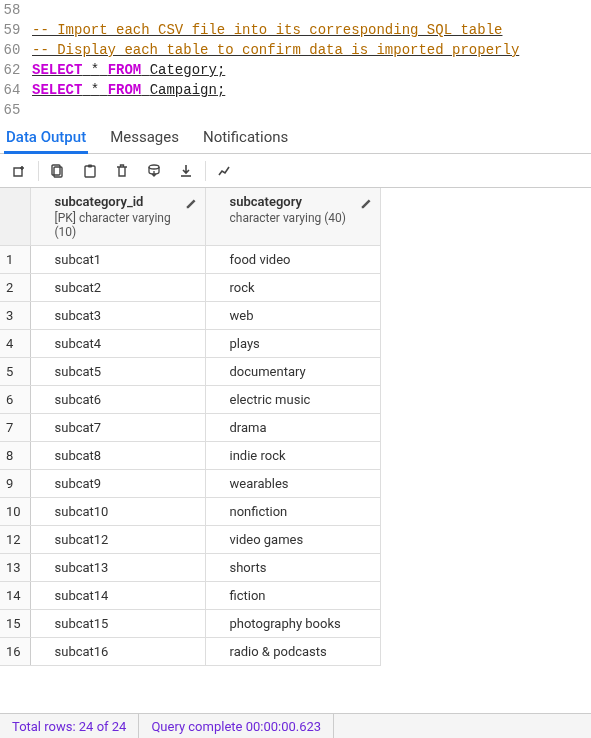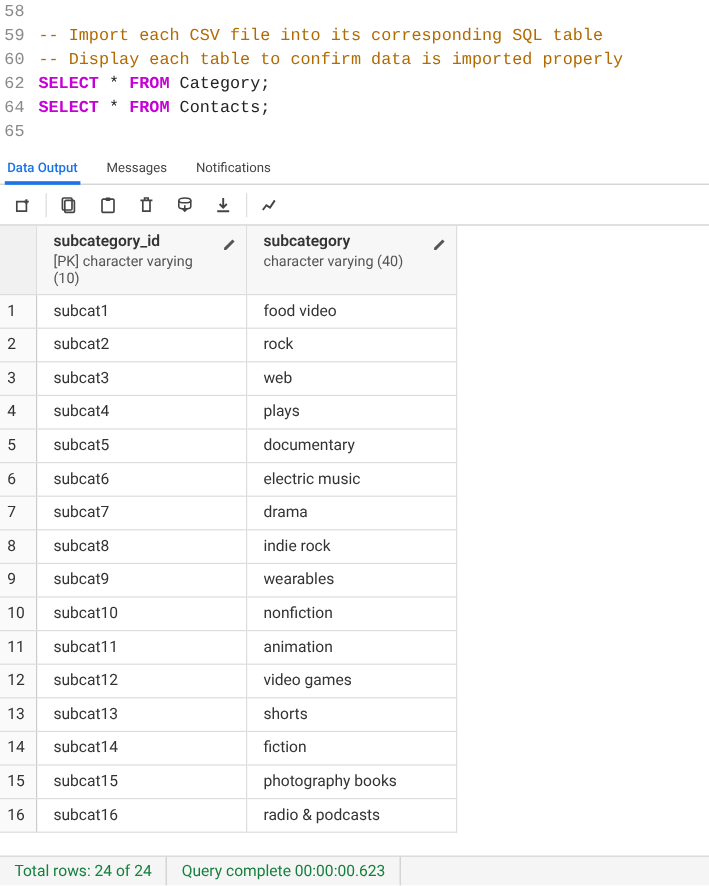--- a/index.html
+++ b/index.html
@@ -23,36 +23,36 @@
     padding-bottom: 4px;
   }
   .code-line { display: flex; }
   .gutter {
     width: 32px;
     text-align: center;
     padding-right: 8px;
     color: #8a8a8a;
     user-select: none;
   }
-  .code { white-space: pre; }
+  .code { white-space: pre; text-decoration: underline; }
   .cm-comment { color: #b26b00; }
   .kw { color: #c600d6; font-weight: bold; }
   .star { color: #222; }
   .ident { color: #222; }
   .punct { color: #222; }
   .hl { background: #cfe8ff; }
   
   .tabs {
     display: flex;
     border-bottom: 1px solid #ccc;
     padding: 0 4px;
     gap: 20px;
     height: 30px;
     align-items: flex-end;
-    font-size: 11px;
+    font-size: 15px;
     color: #444;
   }
   .tab {
     padding: 6px 2px 7px 2px;
     cursor: pointer;
     position: relative;
   }
   .tab.active {
     color: #1a73e8;
     font-weight: 500;
@@ -96,21 +96,21 @@
     border-bottom: 1px solid #ccc;
   }
   table.grid {
     border-collapse: collapse;
     font-size: 13px;
   }
   .grid th, .grid td {
     border-right: 1px solid #ddd;
     border-bottom: 1px solid #ddd;
     text-align: left;
-    padding: 6px 14px;
+    padding: 6px 24px;
     background: #fff;
   }
   .grid thead th {
     background: #f7f7f7;
     font-weight: 600;
     vertical-align: top;
     position: relative;
     padding-right: 24px;
   }
   .grid thead th .col-sub {
@@ -142,21 +142,21 @@
   }
   .col-edit-icon svg { width: 14px; height: 14px; }
   .col1 { width: 175px; }
   .col2 { width: 175px; }
   
   .status {
     height: 24px;
     display: flex;
     align-items: center;
     font-size: 13px;
-    color: #15803d;
+    color: #6d28d9;
     background: #f5f5f5;
   }
   .status .seg {
     padding: 0 12px;
     border-right: 1px solid #ccc;
     height: 100%;
     display: flex;
     align-items: center;
   }
 </style>
@@ -175,21 +175,21 @@
     <div class="code-line">
       <div class="gutter">60</div>
       <div class="code"><span class="cm-comment">-- Display each table to confirm data is imported properly</span></div>
     </div>
     <div class="code-line">
       <div class="gutter">62</div>
       <div class="code"><span class="kw">SELECT</span><span> </span><span class="star">*</span><span> </span><span class="kw">FROM</span><span> </span><span class="ident">Category</span><span class="punct">;</span></div>
     </div>
     <div class="code-line">
       <div class="gutter">64</div>
-      <div class="code"><span class="kw">SELECT</span><span> </span><span class="star">*</span><span> </span><span class="kw">FROM</span><span> </span><span class="ident">Contacts</span><span class="punct">;</span></div>
+      <div class="code"><span class="kw">SELECT</span><span> </span><span class="star">*</span><span> </span><span class="kw">FROM</span><span> </span><span class="ident">Campaign</span><span class="punct">;</span></div>
     </div>
     <div class="code-line">
       <div class="gutter">65</div>
       <div class="code"></div>
     </div>
   </div>
 
 <div class="tabs" id="tabs">
     <div class="tab active">Data Output</div>
     <div class="tab">Messages</div>
@@ -294,25 +294,20 @@
           <td class="rownum">9</td>
           <td class="col1">subcat9</td>
           <td class="col2">wearables</td>
         </tr>
         <tr>
           <td class="rownum">10</td>
           <td class="col1">subcat10</td>
           <td class="col2">nonfiction</td>
         </tr>
         <tr>
-          <td class="rownum">11</td>
-          <td class="col1">subcat11</td>
-          <td class="col2">animation</td>
-        </tr>
-        <tr>
           <td class="rownum">12</td>
           <td class="col1">subcat12</td>
           <td class="col2">video games</td>
         </tr>
         <tr>
           <td class="rownum">13</td>
           <td class="col1">subcat13</td>
           <td class="col2">shorts</td>
         </tr>
         <tr>

